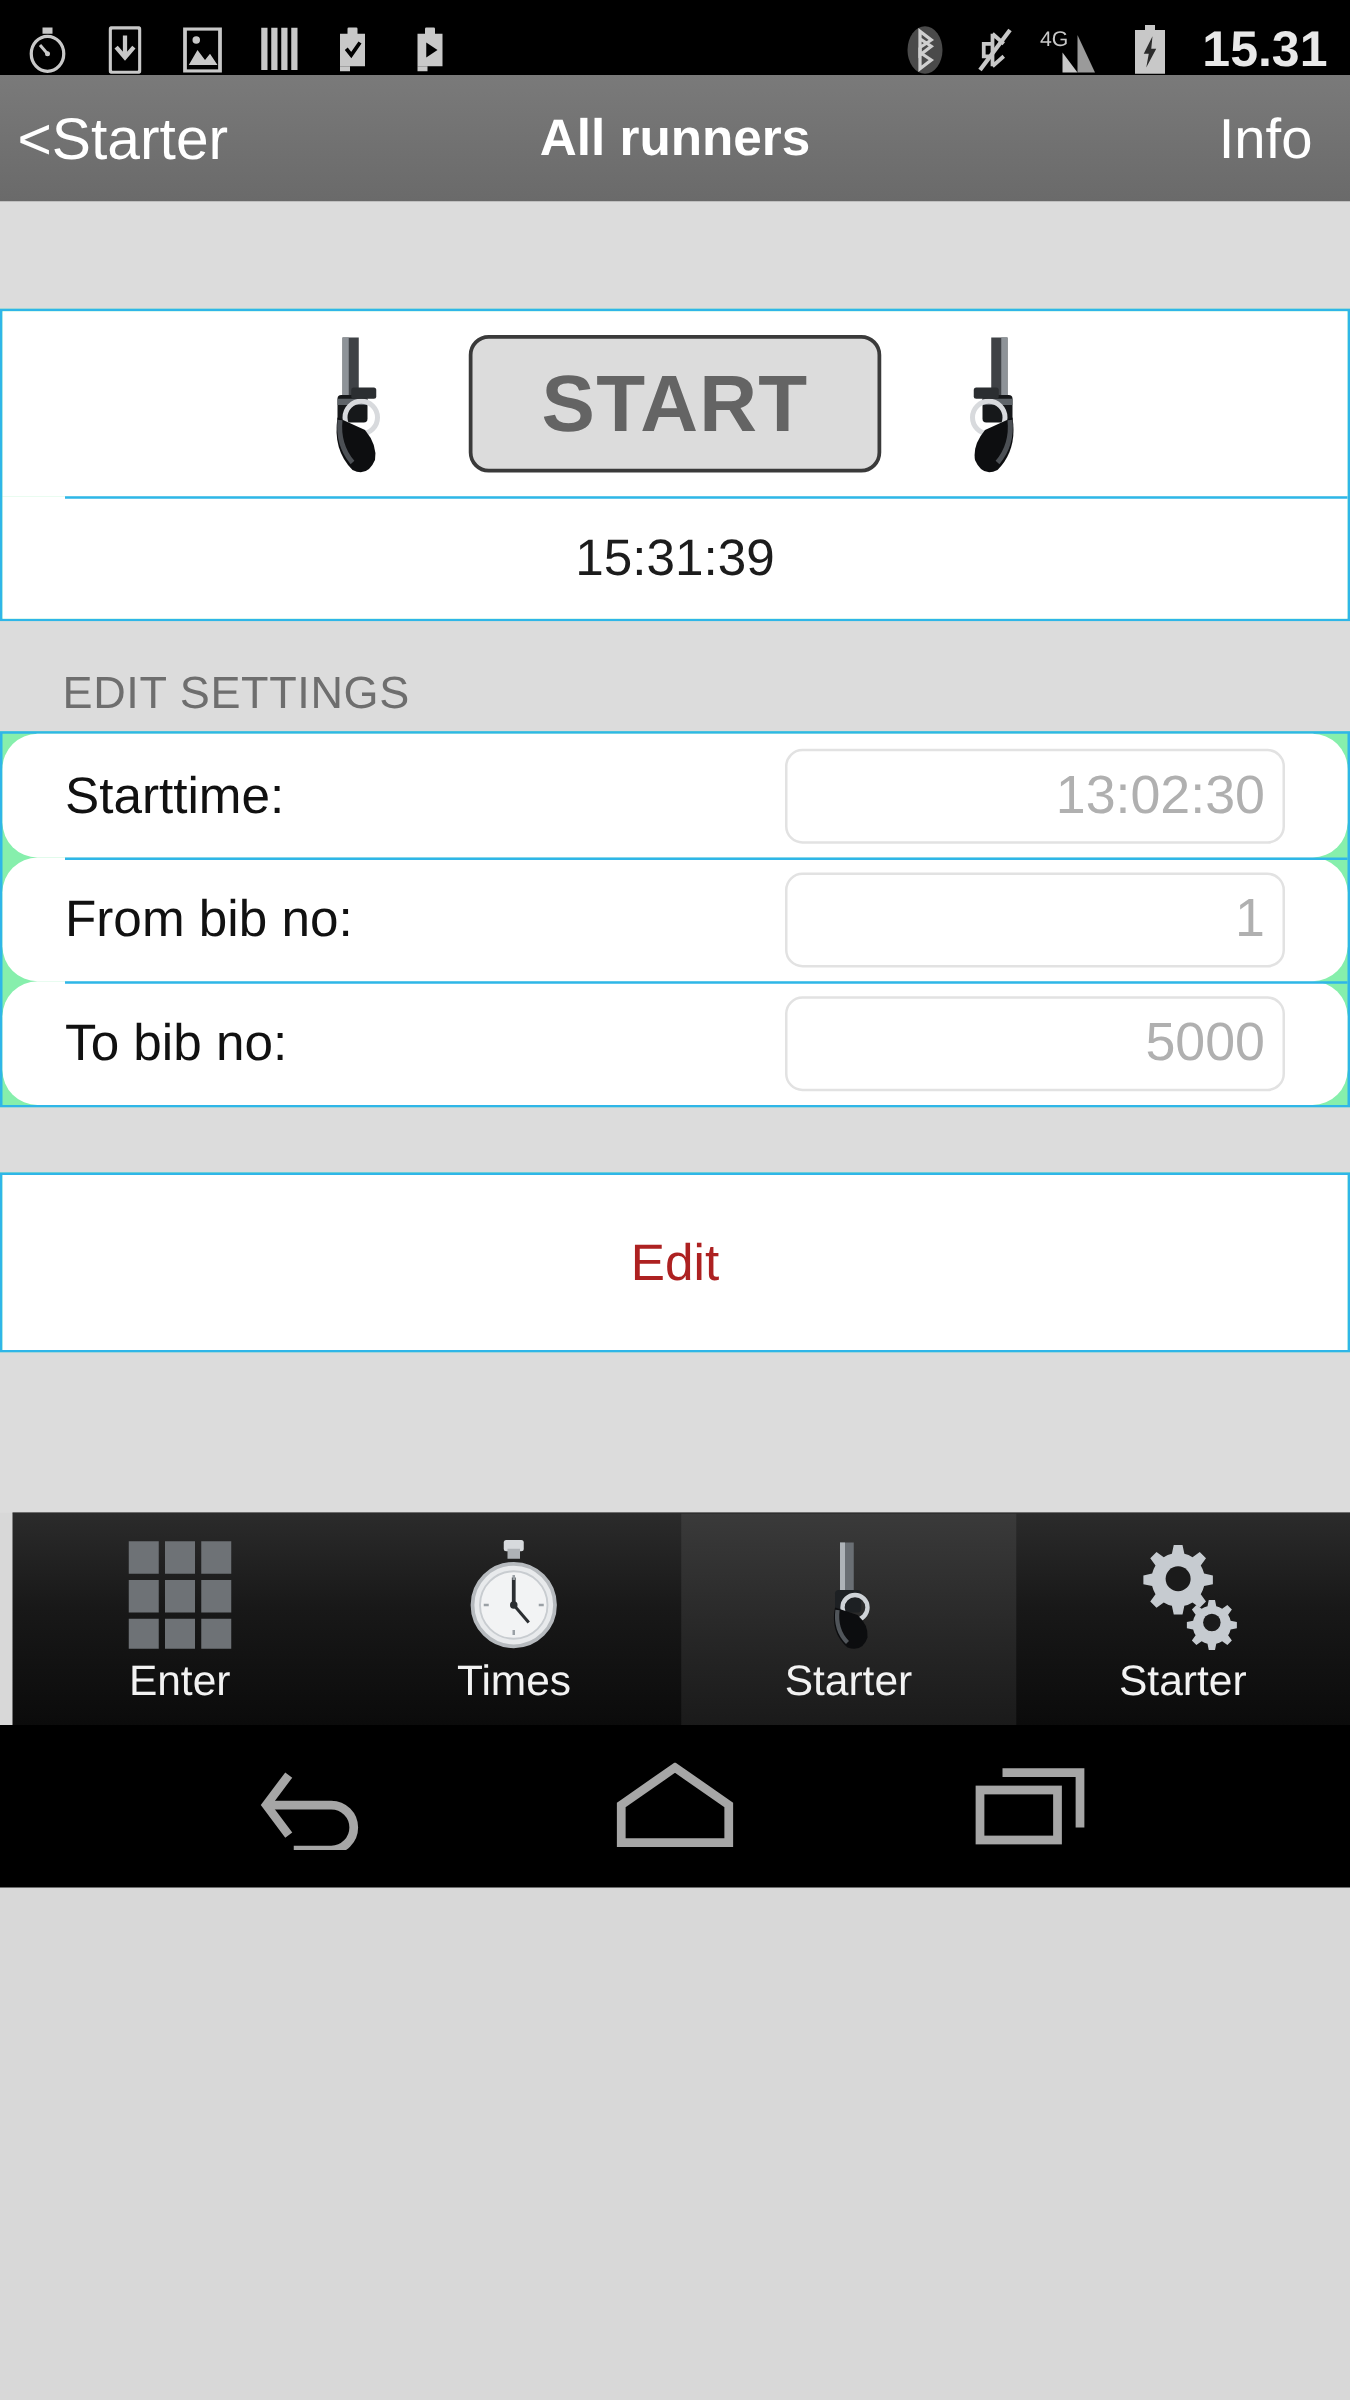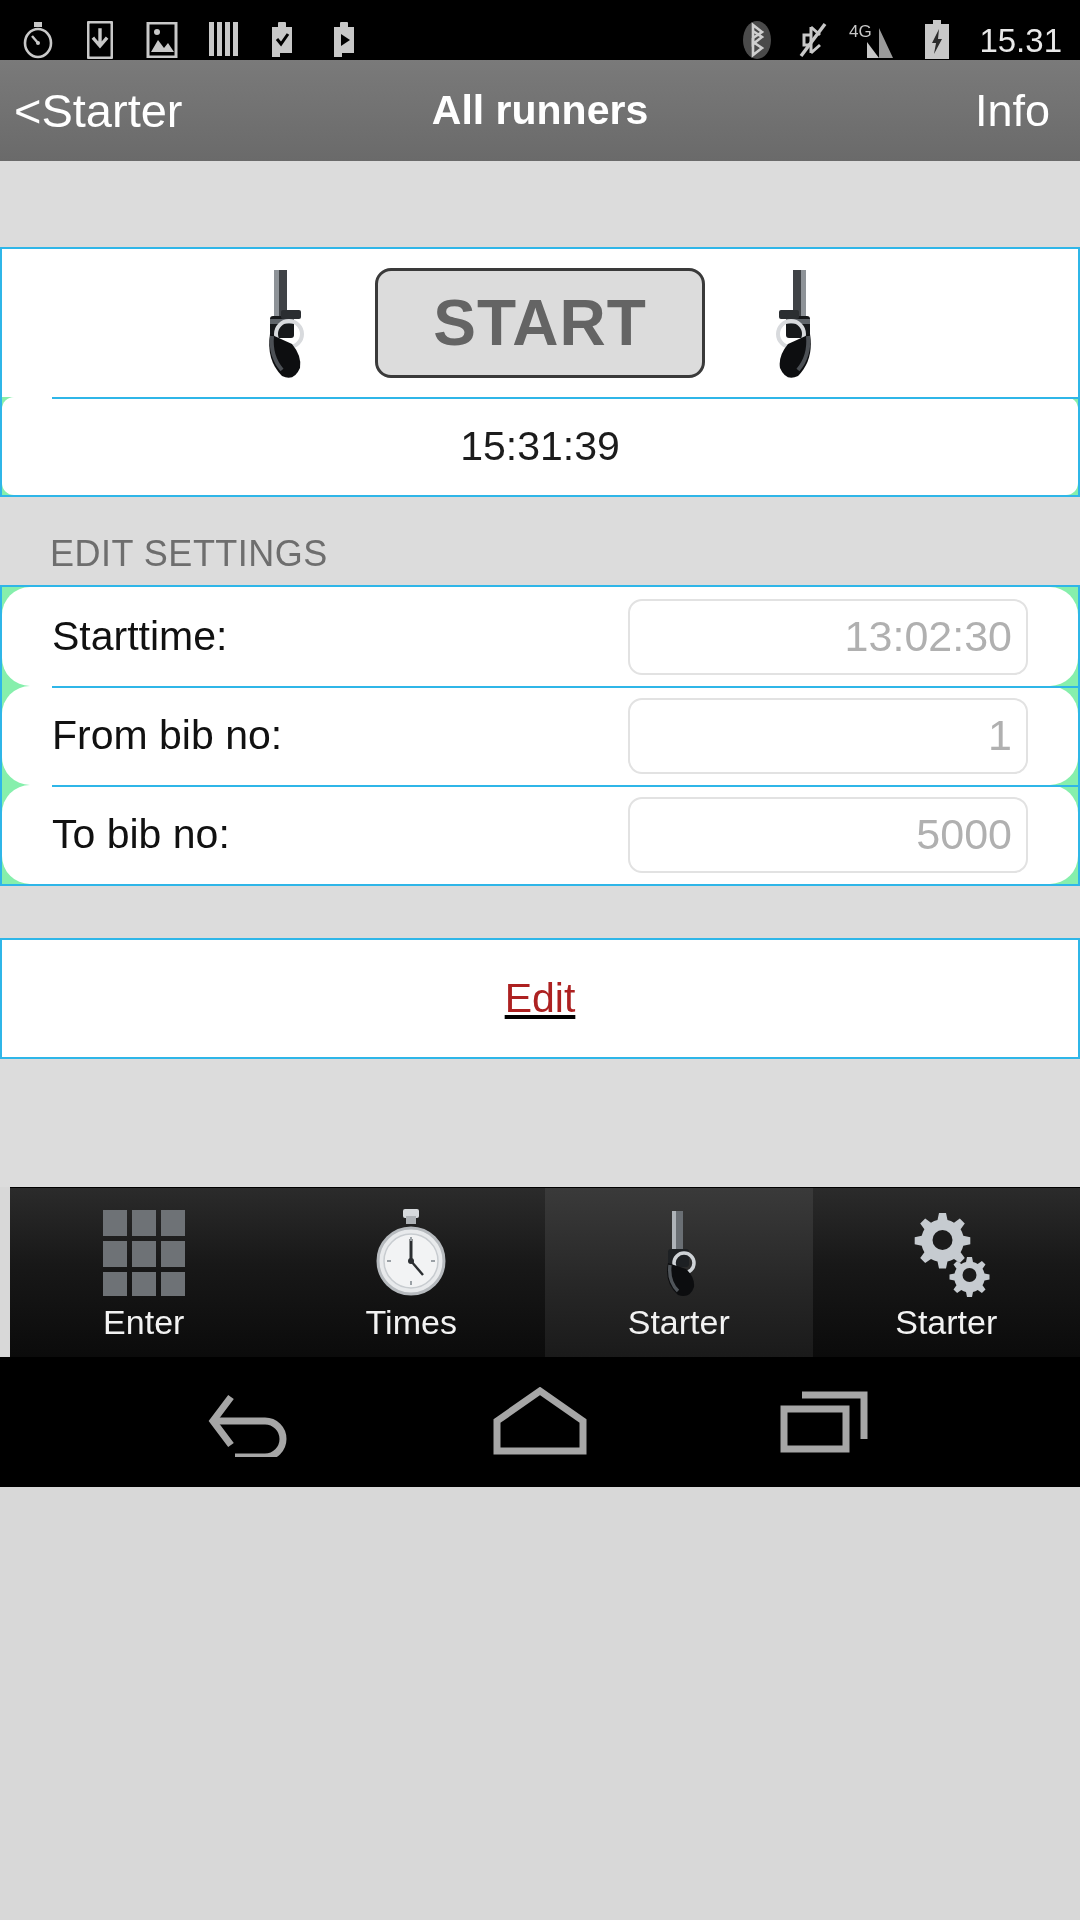--- a/index.html
+++ b/index.html
@@ -14,22 +14,22 @@
   
   .statusbar {
     height: 60px; background: #000; display: flex; align-items: flex-end;
     padding: 0 18px; color: #c8c8c8;
   }
   .sb-left { display: flex; align-items: center; gap: 22px; }
   .sb-right { margin-left: auto; display: flex; align-items: center; gap: 16px; }
   .sb-ic { width: 40px; height: 40px; display: flex; align-items: center; justify-content: center; }
   .sb-ic svg { display: block; }
   .sb-clock {
-    font-size: 33px; color: #e8e8e8; letter-spacing: 0px; line-height: 1;
-    font-family: "Liberation Sans", sans-serif; padding-left: 6px; font-weight: 400;
+    font-size: 40px; color: #e8e8e8; letter-spacing: 0px; line-height: 1;
+    font-family: "Liberation Sans", sans-serif; padding-left: 6px; font-weight: 700;
   }
 
   
   .navbar {
     height: 101px; background: #6f6f6f; display: flex; align-items: center;
     position: relative; color: #fff;
     background: linear-gradient(#7a7a7a, #6a6a6a);
   }
   .nav-back {
     font-size: 47px; color: #fff; padding-left: 14px; line-height: 1; white-space: nowrap;
@@ -68,21 +68,21 @@
   .gun { width: 120px; height: 120px; display: flex; align-items: center; justify-content: center; }
   .gun.flip { transform: scaleX(-1); }
   .start-btn {
     width: 330px; height: 110px; border: 3px solid #3a3a3a; border-radius: 16px;
     background: #dcdcdc; display: flex; align-items: center; justify-content: center;
     font-size: 64px; font-weight: bold; color: #646464; letter-spacing: 1px;
     margin: 0 26px;
   }
 
   
-  .clock-row { height: 98px; justify-content: center; border-radius: 12px; }
+  .clock-row { height: 98px; justify-content: center; }
   .clock-text { font-size: 41px; color: #1c1c1c; }
 
   
   .started-row { height: 96px; }
   .started-label { font-size: 41px; color: #111; }
   .red-dot {
     margin-left: auto; width: 52px; height: 52px; border-radius: 50%;
     background: radial-gradient(circle at 42% 36%, #ff5252 0%, #fa2121 55%, #ee0c0c 100%);
   }
 
@@ -96,21 +96,21 @@
   .set-row { height: 99px; border-radius: 28px; }
   .set-label { font-size: 41px; color: #111; }
   .set-input {
     margin-left: auto; width: 400px; height: 76px;
     border: 2px solid #e2e2e2; border-radius: 14px; background: #fff;
     display: flex; align-items: center; justify-content: flex-end;
     padding-right: 14px; font-size: 43px; color: #b0b0b0;
   }
 
   
-  .edit-row { height: 117px; justify-content: center; padding: 0; text-decoration: underline; }
+  .edit-row { height: 140px; justify-content: center; padding: 0; }
   .edit-text { font-size: 41px; color: #ad2121; }
 
   
   .tabbar {
     height: 170px; display: flex;
     background: linear-gradient(#2b2b2b 0%, #181818 45%, #0b0b0b 100%);
     border-top: 1px solid #000;
     margin-left: 10px;
   }
   .tab {

